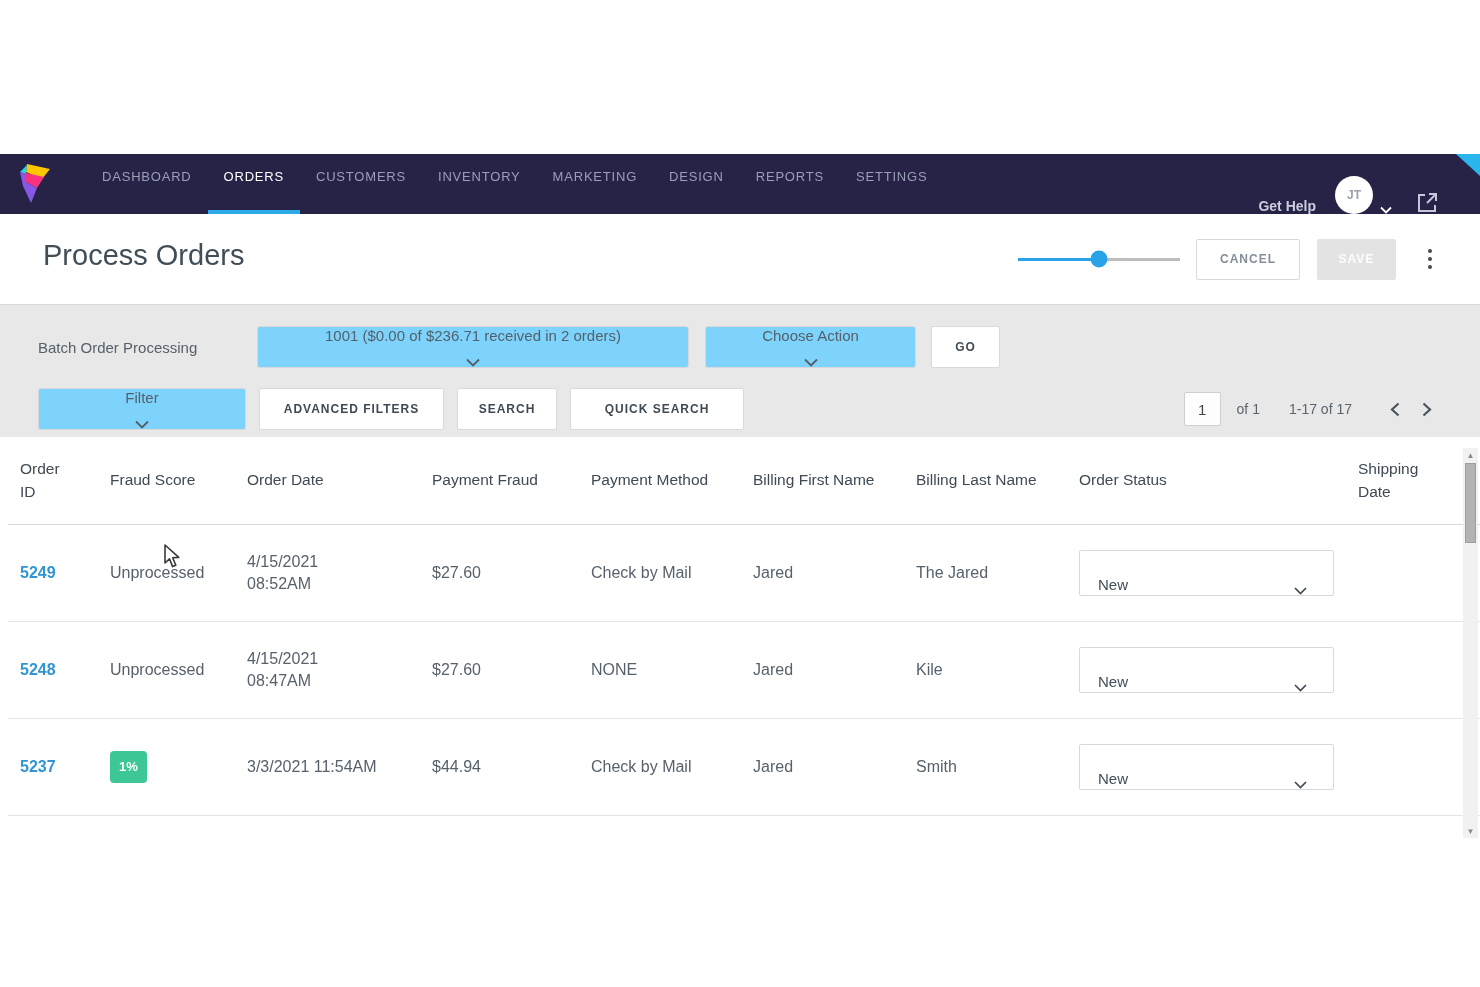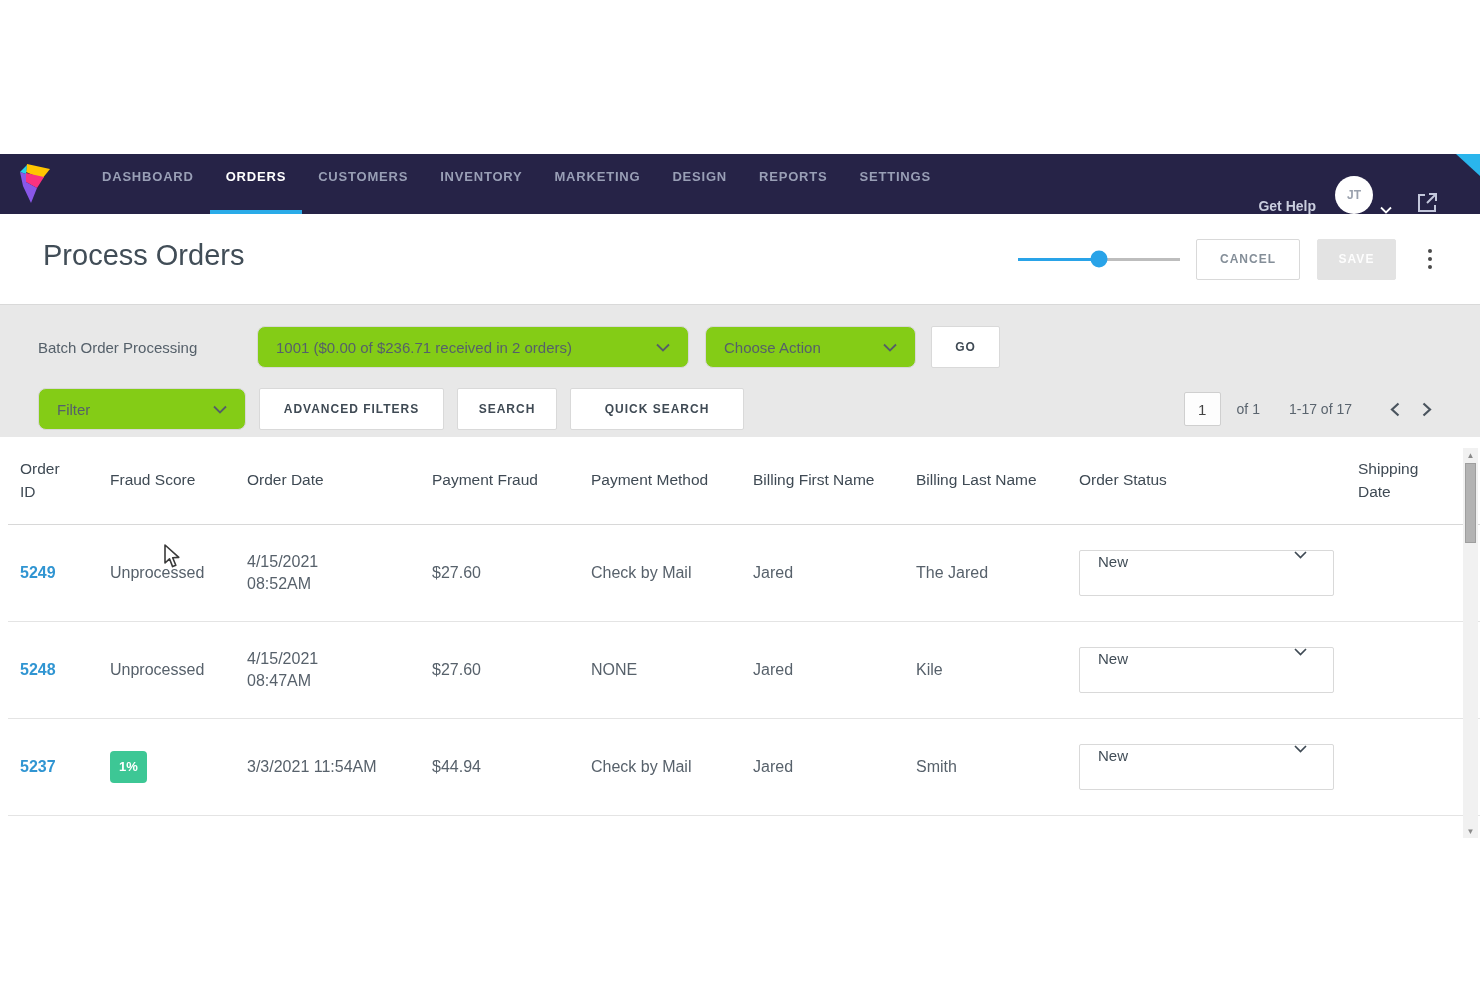--- a/index.html
+++ b/index.html
@@ -7,21 +7,21 @@
     font-family: "Liberation Sans", sans-serif; overflow: hidden; position: relative; }
 
   
   .navbar { position:absolute; top:154px; left:0; width:1480px; height:60px;
     background:#262347; display:flex; align-items:stretch; }
   .corner-triangle { position:absolute; top:0; right:0; width:0; height:0;
     border-top:22px solid #2ab5ec; border-left:24px solid transparent; }
   .logo-wrap { align-self:center; margin:0 33px 0 13px; line-height:0; }
   .nav-items { display:flex; height:100%; }
   .nav-item { display:flex; align-items:center; padding:4px 16px 16px 16px;
-    color:#999fb6; font-size:13px; font-weight:bold; letter-spacing:0.8px;
+    color:#999fb6; font-size:13px; font-weight:normal; letter-spacing:0.8px;
     border-bottom:4px solid transparent; cursor:pointer; white-space:nowrap; }
   .nav-item.active { color:#ffffff; border-bottom-color:#2aabe8; }
   .nav-right { margin-left:auto; display:flex; align-items:flex-end; padding-right:41px; }
   .get-help { color:#c9cdde; font-size:14px; font-weight:bold; margin-right:19px; cursor:pointer; }
   .avatar { width:38px; height:38px; border-radius:50%; background:#fff; color:#9aa1ad;
     display:flex; align-items:center; justify-content:center; font-size:12px; font-weight:bold; cursor:pointer;}
   .avatar-chevron { margin-left:7px; margin-right:24px; line-height:0; cursor:pointer; }
   .external-icon { line-height:0; cursor:pointer; }
 
   
@@ -38,23 +38,23 @@
     border-radius:2px; cursor:pointer; white-space:nowrap; }
   .btn-cancel { width:104px; margin-right:17px; color:#848e98; }
   .btn-save { width:79px; background:#e3e3e3; border:1px solid #e3e3e3; color:#fdfdfd; margin-right:28px; }
   .kebab { display:flex; flex-direction:column; gap:4px; cursor:pointer; padding:4px; }
   .kebab span { width:4px; height:4px; border-radius:50%; background:#4a4a4a; }
 
   
   .toolbar { position:absolute; top:305px; left:0; width:1480px; height:132px; background:#e8e8e8; }
   .toolbar-row1 { position:absolute; top:21px; left:38px; display:flex; align-items:center; }
   .batch-label { font-size:15px; color:#55606a; width:219px; }
-  .select { background:#84cc16; border:1px solid #d8d8d8; border-radius:8px; height:42px;
+  .select { background:#7dd3fc; border:1px solid #d8d8d8; border-radius:3px; height:42px;
     display:flex; align-items:center; justify-content:space-between; padding:0 18px;
-    color:#55606a; font-size:15px; cursor:pointer; }
+    color:#55606a; font-size:15px; cursor:pointer;flex-direction:column; }
   .batch-select { width:432px; margin-right:16px; }
   .action-select { width:211px; margin-right:15px; }
   .go-btn { width:69px; height:42px; }
   .toolbar-row2 { position:absolute; top:83px; left:38px; display:flex; align-items:center; }
   .filter-select { width:208px; margin-right:13px; }
   .btn-advanced { width:185px; height:42px; margin-right:13px; }
   .btn-search { width:100px; height:42px; margin-right:13px; }
   .btn-quick { width:174px; height:42px; }
   .pagination { position:absolute; right:37px; top:83px; height:42px; display:flex;
     align-items:center; color:#5a646e; font-size:14px; }
@@ -71,21 +71,21 @@
     grid-template-columns:90px 137px 185px 159px 162px 163px 163px 279px 1fr;
     padding-left:12px; align-items:center; }
   .thead { height:88px; border-bottom:1px solid #d8d8d8; color:#3f4a54; font-size:15.5px; }
   .th { padding-right:40px; line-height:1.45; }
   .trow { height:97px; border-bottom:1px solid #e4e4e4; color:#57616b; font-size:16px; }
   .td { padding-right:12px; line-height:1.4; }
   .order-link { color:#3095d2; font-weight:600; text-decoration:none; cursor:pointer; }
   .badge { display:inline-block; background:#3dc795; color:#fff; font-size:13px;
     font-weight:bold; padding:7px 9px; border-radius:4px; }
   .status-select { width:255px; height:46px; border:1px solid #d9d9d9; border-radius:2px;
-    background:#fff; display:flex; align-items:flex-start; justify-content:space-between;
+    background:#fff; display:flex; align-items:flex-end; justify-content:space-between;
     padding:0 26px 0 18px; color:#414d57; font-size:15px; cursor:pointer; }
 
   
   .scrollbar { position:absolute; right:2px; top:448px; width:15px; height:390px;
     background:#f1f1f1; }
   .sb-arrow { position:absolute; left:0; width:15px; height:14px; display:flex;
     align-items:center; justify-content:center; color:#8a8a8a; font-size:8px; cursor:pointer; }
   .sb-up { top:0; }
   .sb-down { bottom:0; }
   .sb-thumb { position:absolute; left:2px; top:15px; width:11px; height:80px;

